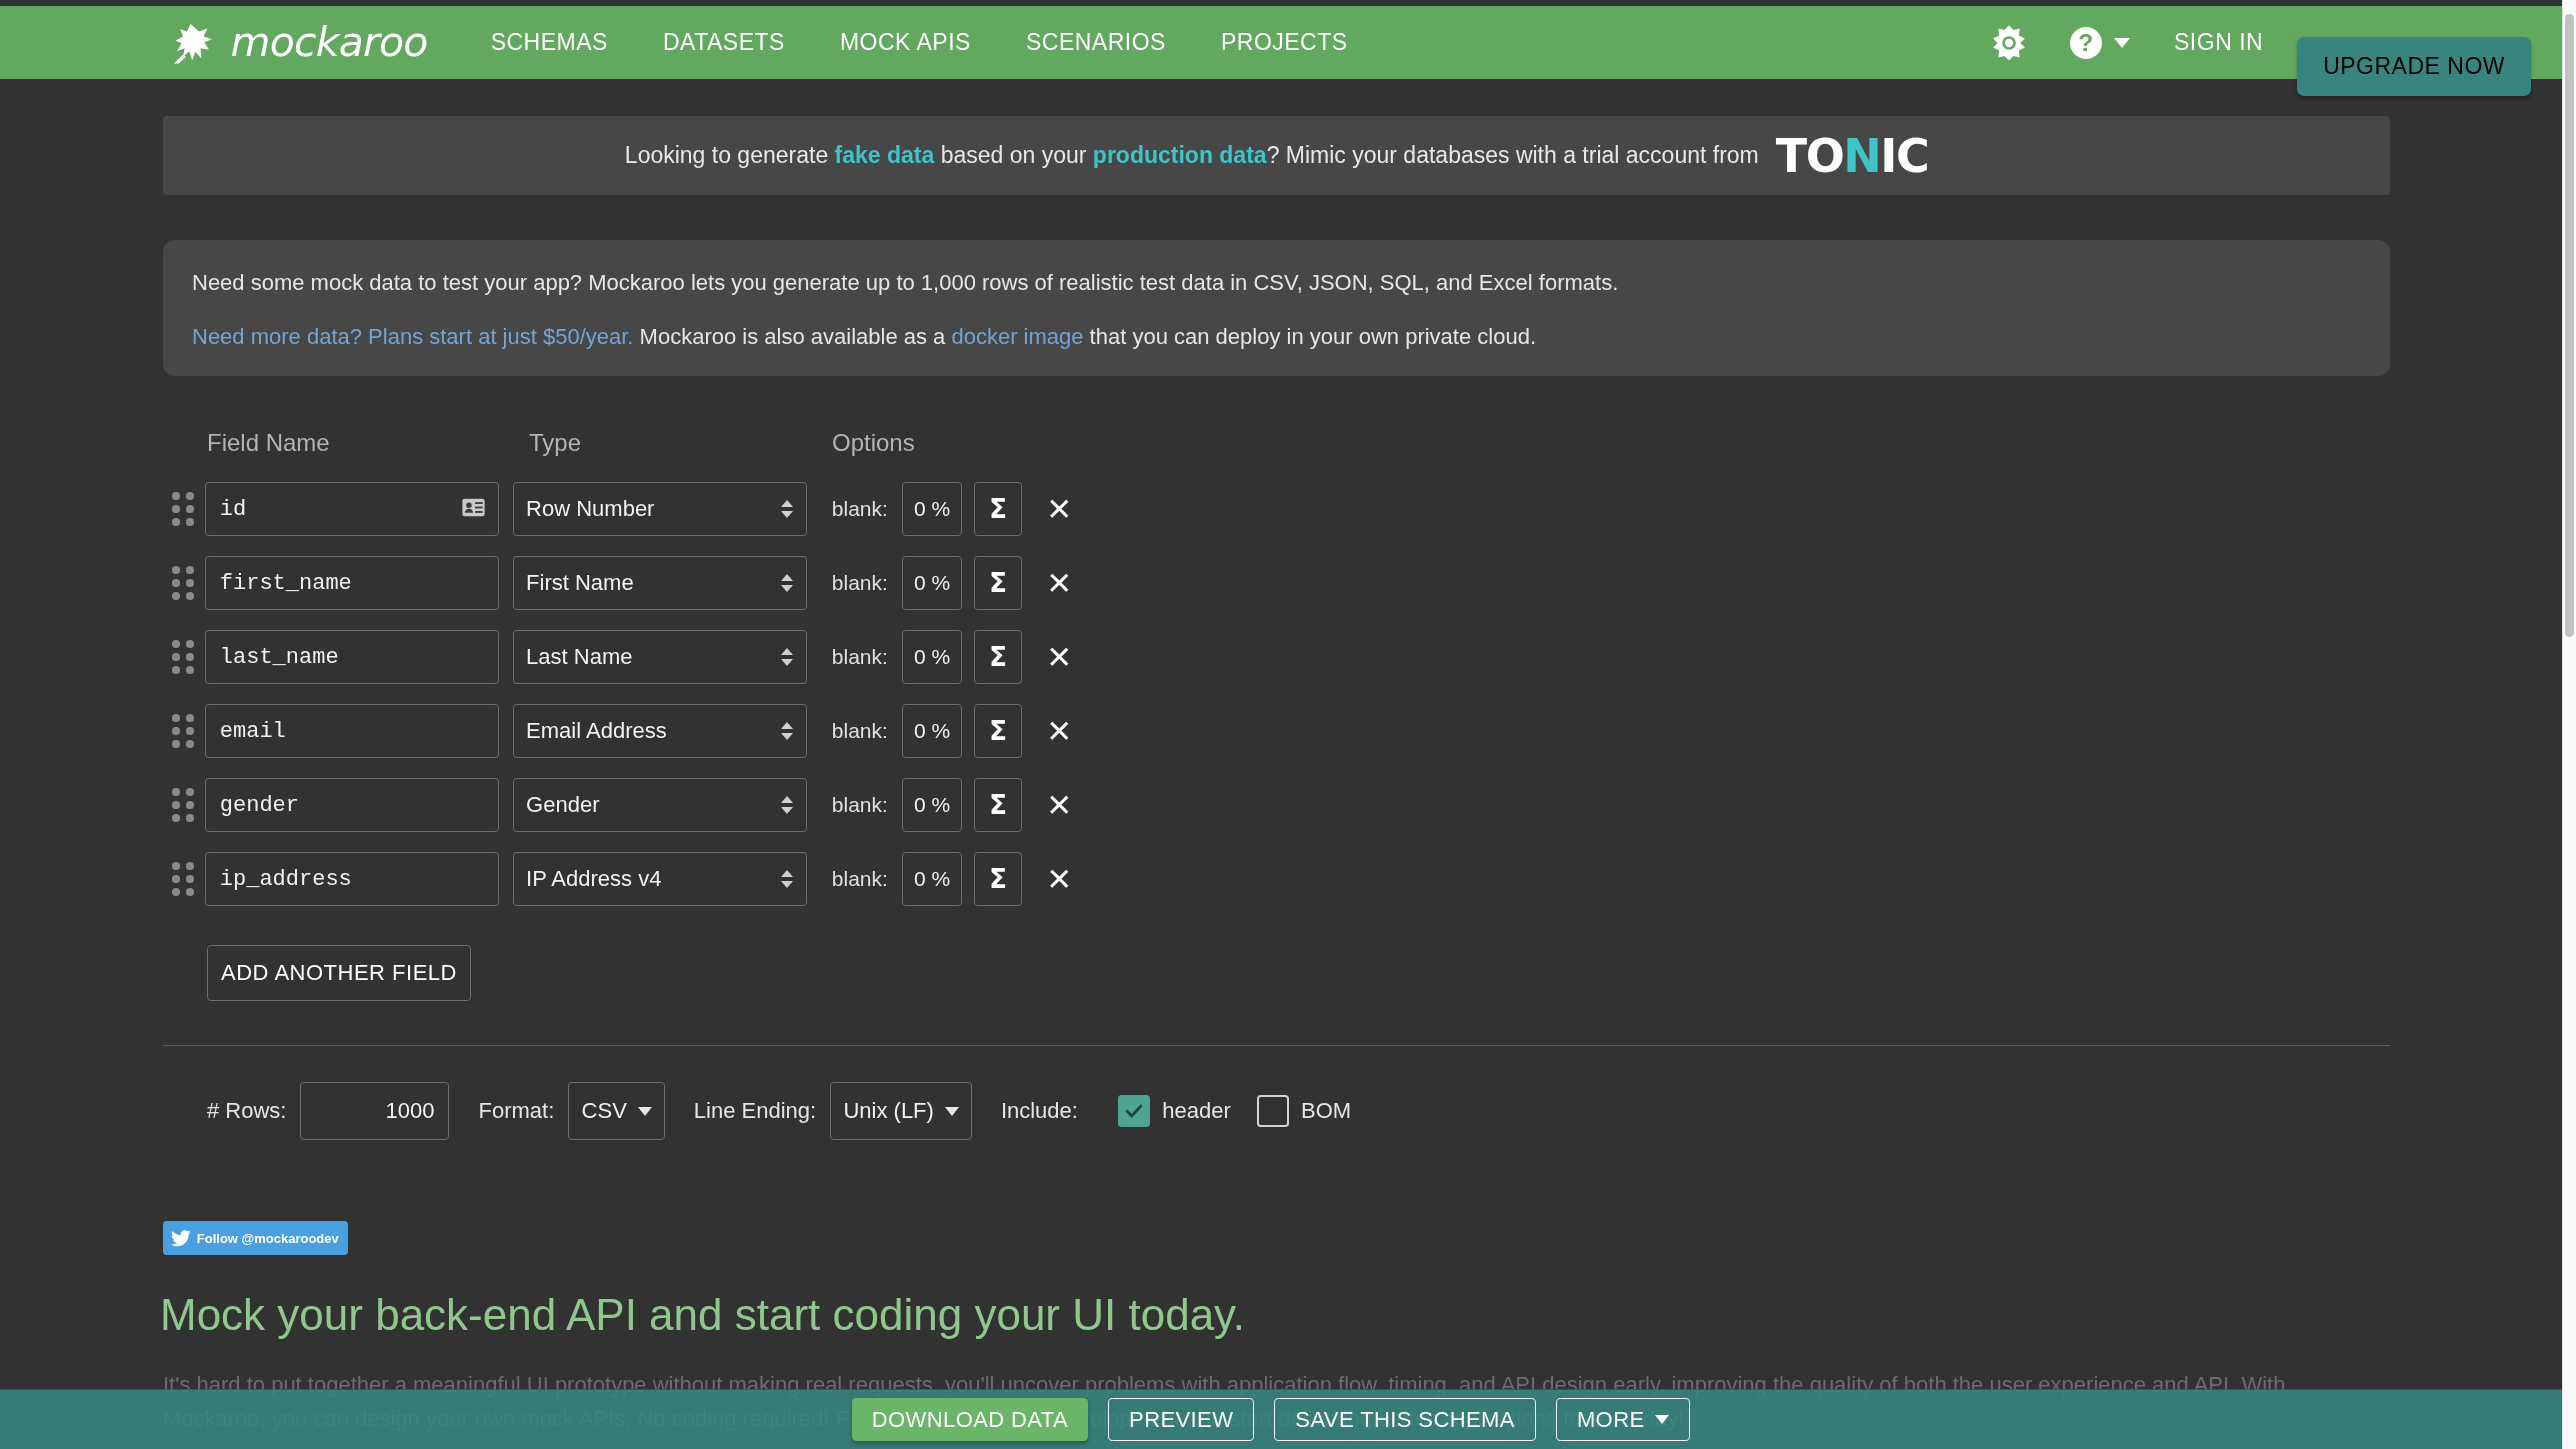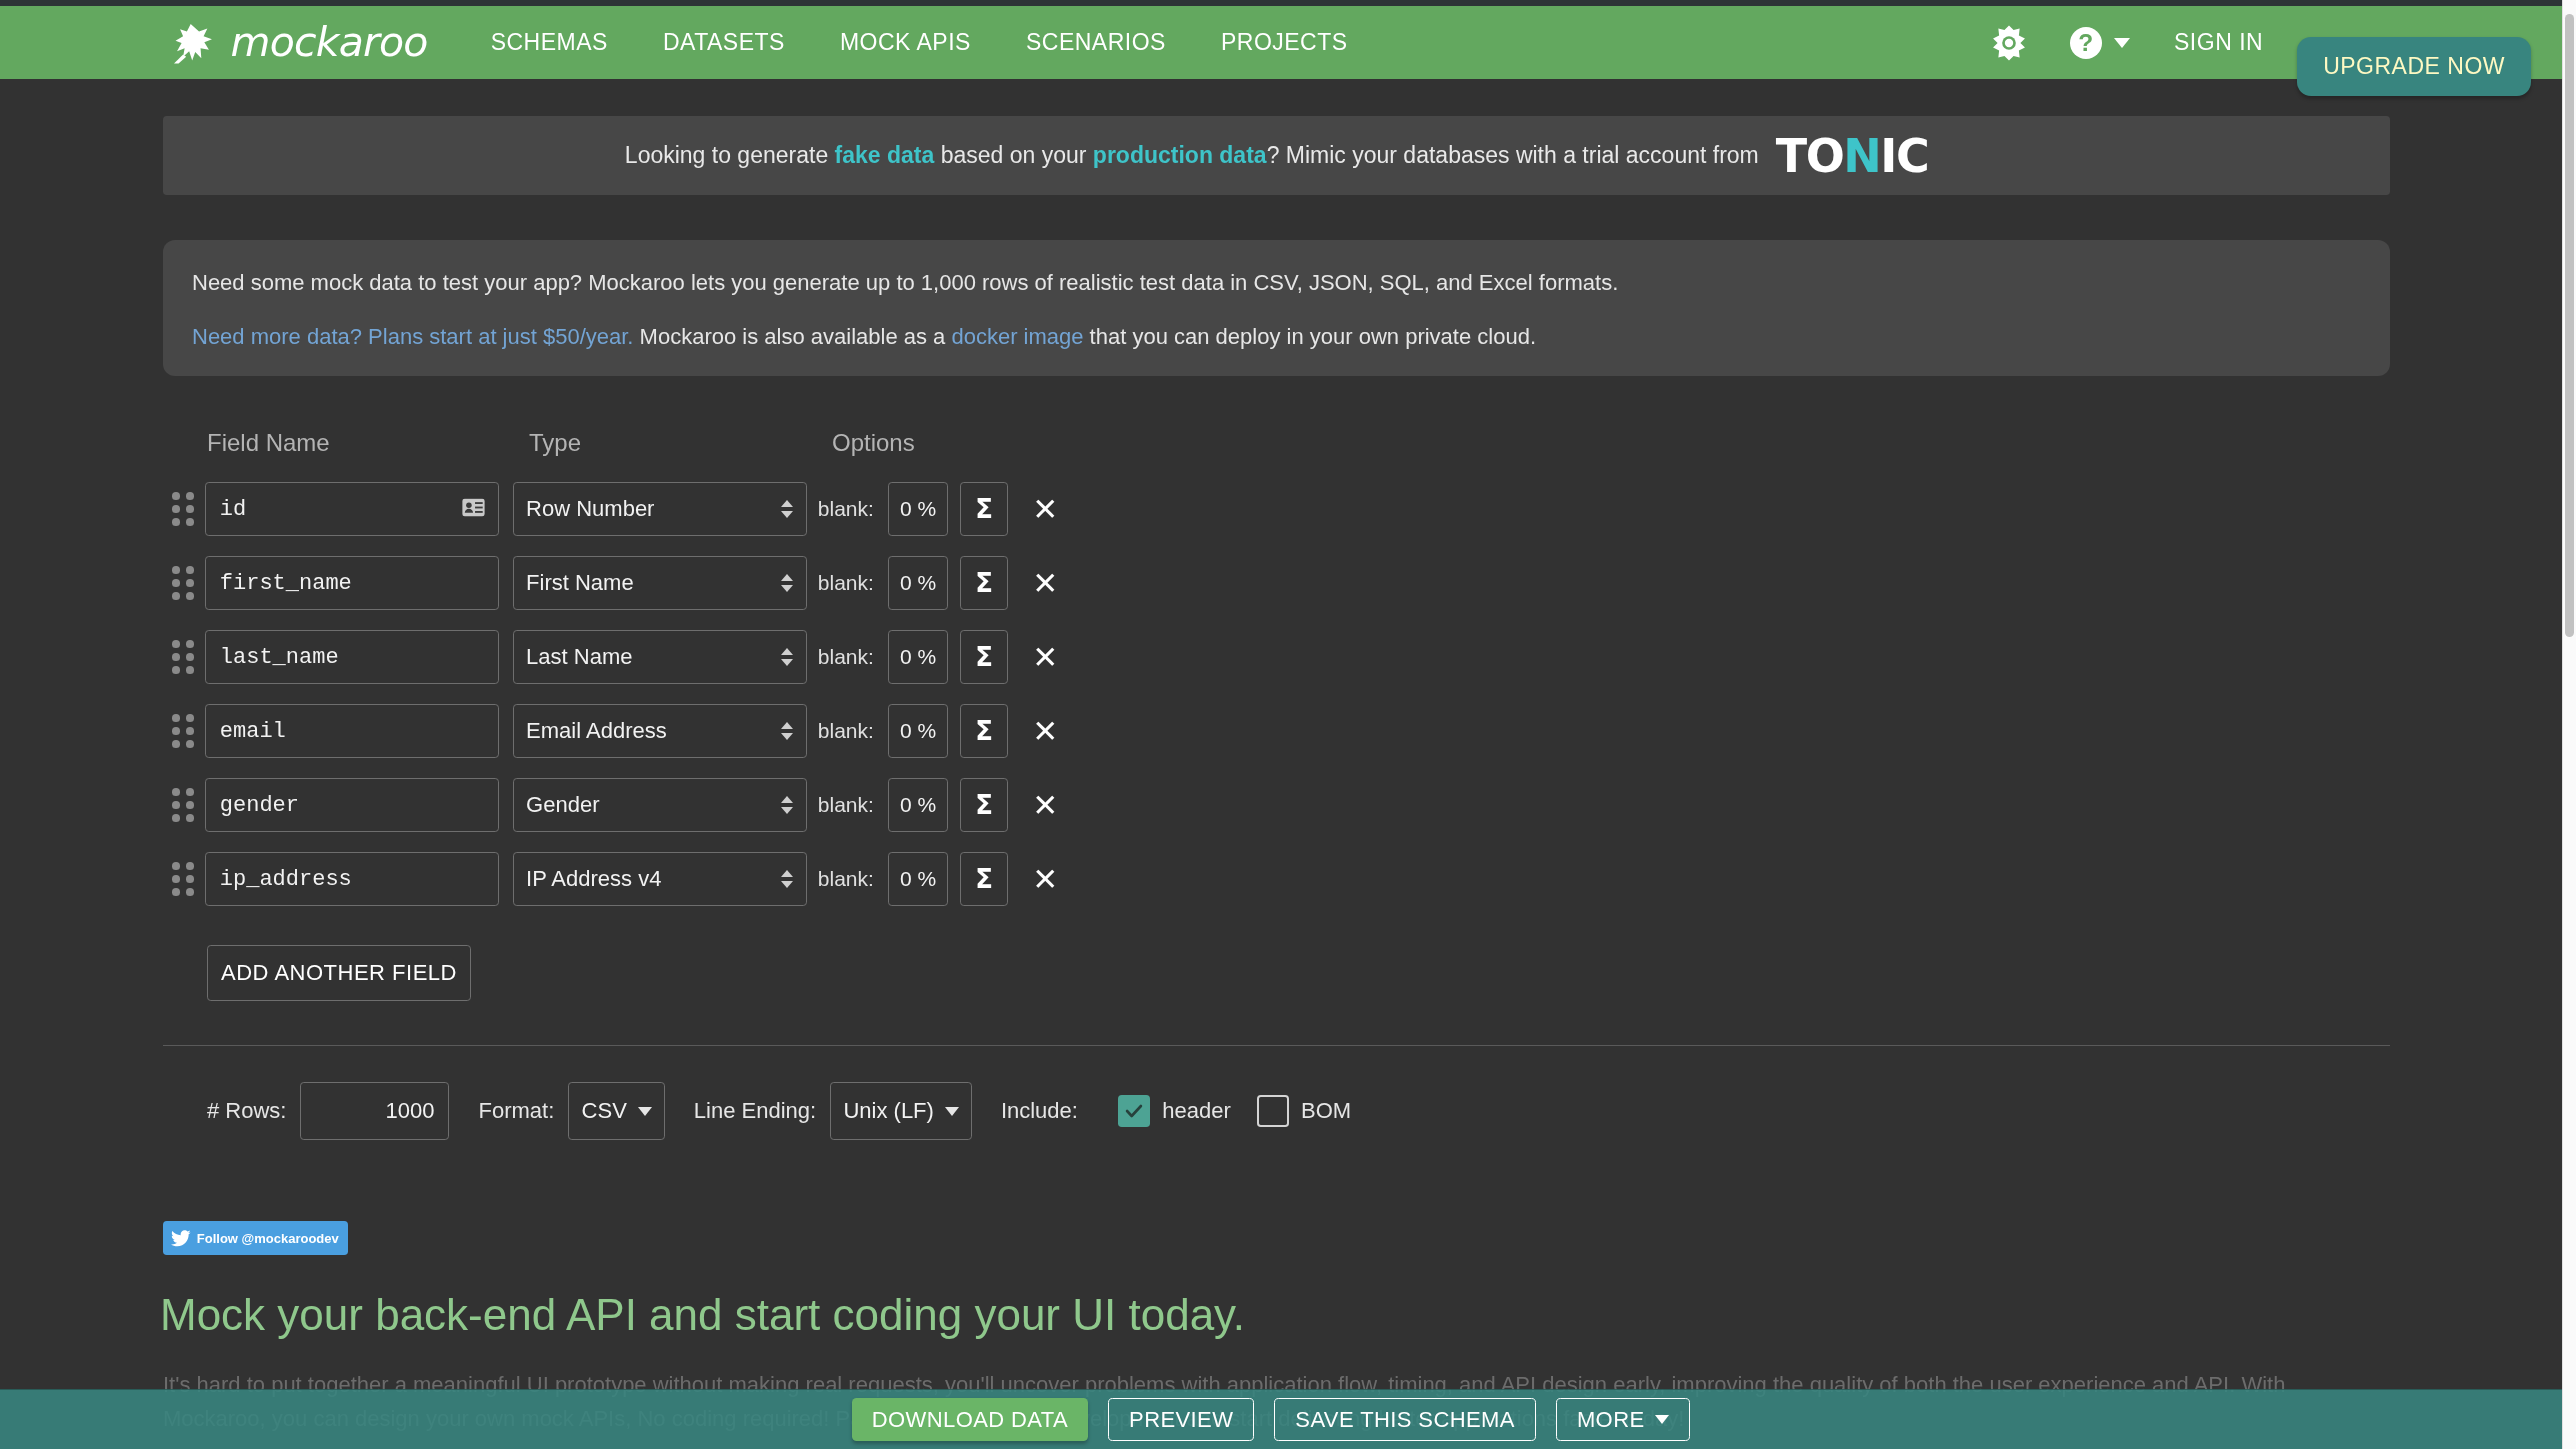--- a/index.html
+++ b/index.html
@@ -85,26 +85,26 @@
     border-right: 8.4px solid transparent;
     border-top: 10px solid #fff;
     margin-left: 12.3px;
   }
   .signin {
     color: #fff; font-size: 23px; letter-spacing: 0.5px;
     margin-right: 34px; cursor: pointer; font-weight: 500;
   }
   .upgrade-btn {
     background: #38857f;
-    color: #fef9c3;
+    color: #000000;
     font-size: 23px;
     letter-spacing: 0.5px;
     padding: 16px 26px;
     border: none;
-    border-radius: 14px;
+    border-radius: 7px;
     cursor: pointer;
     font-weight: 500;
     font-family: "Liberation Sans", sans-serif;
     box-shadow: 0 2.3px 3.8px rgba(0,0,0,0.25);
     margin-top: 48px;
   }
 
   
   .tonic-banner {
     position: absolute;
@@ -205,21 +205,21 @@
   }
   .type-label { color: #f2f2f2; font-size: 22px; }
   .spin {
     position: absolute; right: 12.3px; top: 50%; transform: translateY(-50%);
     display: flex; flex-direction: column; gap: 3.8px; align-items: center;
   }
   .spin .up, .spin .dn { width: 0; height: 0; border-left: 6.1px solid transparent; border-right: 6.1px solid transparent; }
   .spin .up { border-bottom: 7.7px solid #cfcfcf; }
   .spin .dn { border-top: 7.7px solid #cfcfcf; }
 
-  .blank-label { color: #e0e0e0; font-size: 21px; margin-left: 11px; margin-right: 14px; }
+  .blank-label { color: #e0e0e0; font-size: 21px; margin-left: 25px; margin-right: 14px; }
   .blank-box {
     width: 60px; height: 54px;
     border: 0.8px solid #6e6e6e;
     border-radius: 3.8px;
     background: #323232;
     display: flex; align-items: center; justify-content: flex-end;
     padding-right: 10.7px;
     color: #f2f2f2;
     font-size: 21px;
   }

